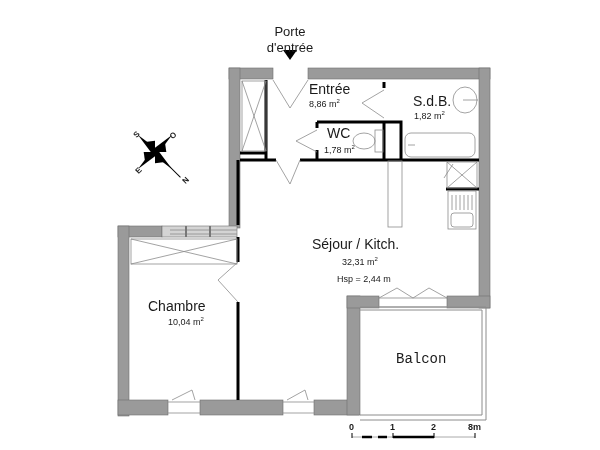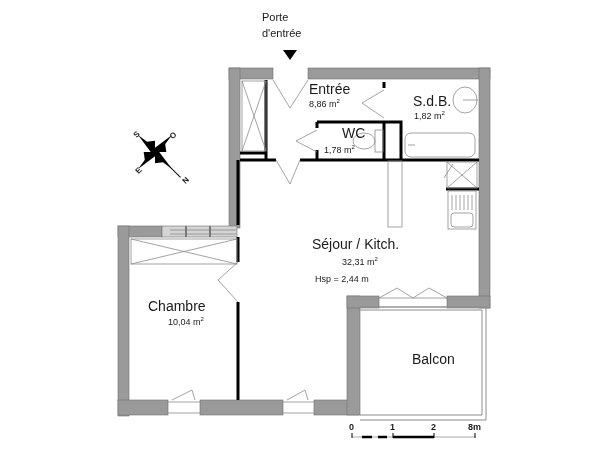--- a/index.html
+++ b/index.html
@@ -2,21 +2,21 @@
 <html><head>
 <meta charset="utf-8">
 <style>
   html, body { margin:0; padding:0; background:#ffffff; }
   body { width:600px; height:450px; position:relative; overflow:hidden; font-family:"Liberation Sans", sans-serif; color:#1a1a1a; }
   #plan { position:absolute; left:0; top:0; width:600px; height:450px; }
   .lbl { position:absolute; white-space:nowrap; color:#1a1a1a; }
   .room-name { font-size:14px; }
   .room-area { font-size:9px; }
   .sup { font-size:6px; vertical-align:top; position:relative; top:-1px; }
-  .entry-label { font-size:11px; line-height:16px; }
+  .entry-label { font-size:13px; text-align:center; line-height:16px;margin-top:15px; }
   .scale-num { font-size:9px; font-weight:bold; position:absolute; }
   .compass-letter { font-size:8px; font-weight:bold; position:absolute; }
 </style>
 </head>
 <body>
 
 <svg id="plan" viewBox="0 0 600 450" xmlns="http://www.w3.org/2000/svg">
 
   <g fill="#9a9a9a" stroke="#6e6e6e" stroke-width="0.6">
 
@@ -161,31 +161,31 @@
   <div>Porte</div>
   <div>d'entrée</div>
 </div>
 
 <div class="lbl room-name" style="left:309px; top:81px;">Entrée</div>
 <div class="lbl room-area" style="left:309px; top:99px;"><span>8,86 m</span><span class="sup">2</span></div>
 
 <div class="lbl room-name" style="left:413px; top:93px;">S.d.B.</div>
 <div class="lbl room-area" style="left:414px; top:111px;"><span>1,82 m</span><span class="sup">2</span></div>
 
-<div class="lbl room-name" style="left:342px; top:125px;">WC</div>
+<div class="lbl room-name" style="left:327px; top:125px;">WC</div>
 <div class="lbl room-area" style="left:324px; top:145px;"><span>1,78 m</span><span class="sup">2</span></div>
 
 <div class="lbl room-name" style="left:312px; top:236px;text-align:center;">Séjour / Kitch.</div>
 <div class="lbl room-area" style="left:342px; top:257px;"><span>32,31 m</span><span class="sup">2</span></div>
-<div class="lbl room-area" style="left:315px; top:274px;text-align:center;">Hsp = 2,44 m</div>
+<div class="lbl room-area" style="left:337px; top:274px;text-align:center;">Hsp = 2,44 m</div>
 
 <div class="lbl room-name" style="left:148px; top:298px;">Chambre</div>
 <div class="lbl room-area" style="left:168px; top:317px;"><span>10,04 m</span><span class="sup">2</span></div>
 
-<div class="lbl room-name" style="left:412px; top:351px;">Balcon</div>
+<div class="lbl room-name" style="left:396px; top:351px;font-family:Liberation Mono, monospace;">Balcon</div>
 
 <span class="compass-letter" style="left:134px; top:130px; transform:rotate(-45deg);">S</span>
 <span class="compass-letter" style="left:170px; top:131px; transform:rotate(-45deg);">O</span>
 <span class="compass-letter" style="left:136px; top:166px; transform:rotate(-45deg);">E</span>
 <span class="compass-letter" style="left:183px; top:176px; transform:rotate(-45deg);">N</span>
 
 <span class="scale-num" style="left:349px; top:422px;">0</span>
 <span class="scale-num" style="left:390px; top:422px;">1</span>
 <span class="scale-num" style="left:431px; top:422px;">2</span>
 <span class="scale-num" style="left:468px; top:422px;">8m</span>

